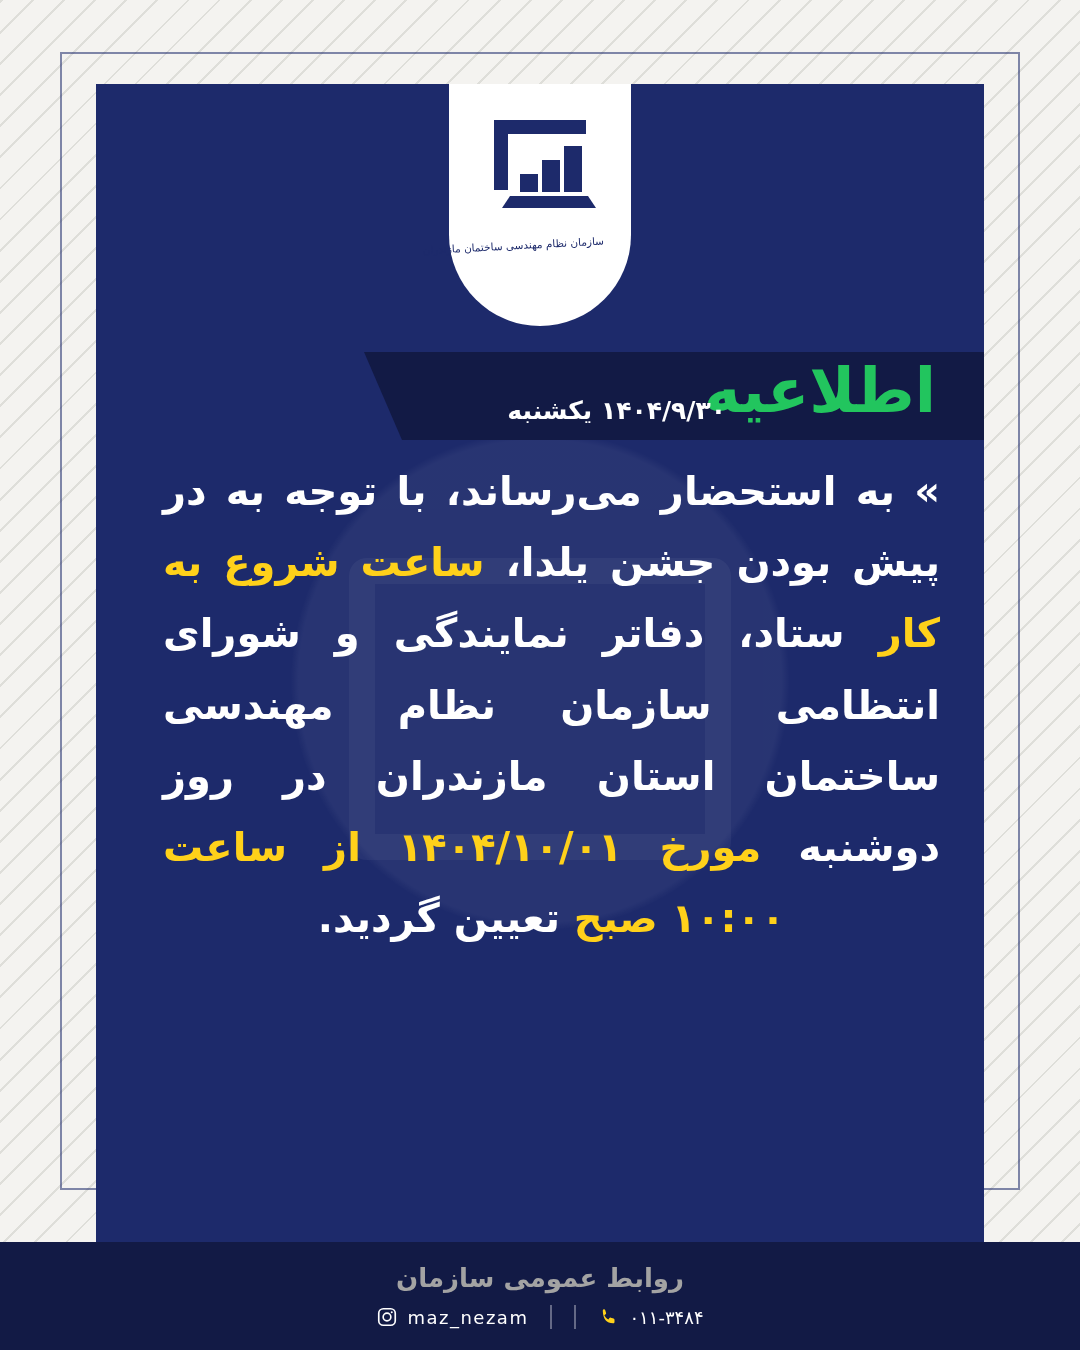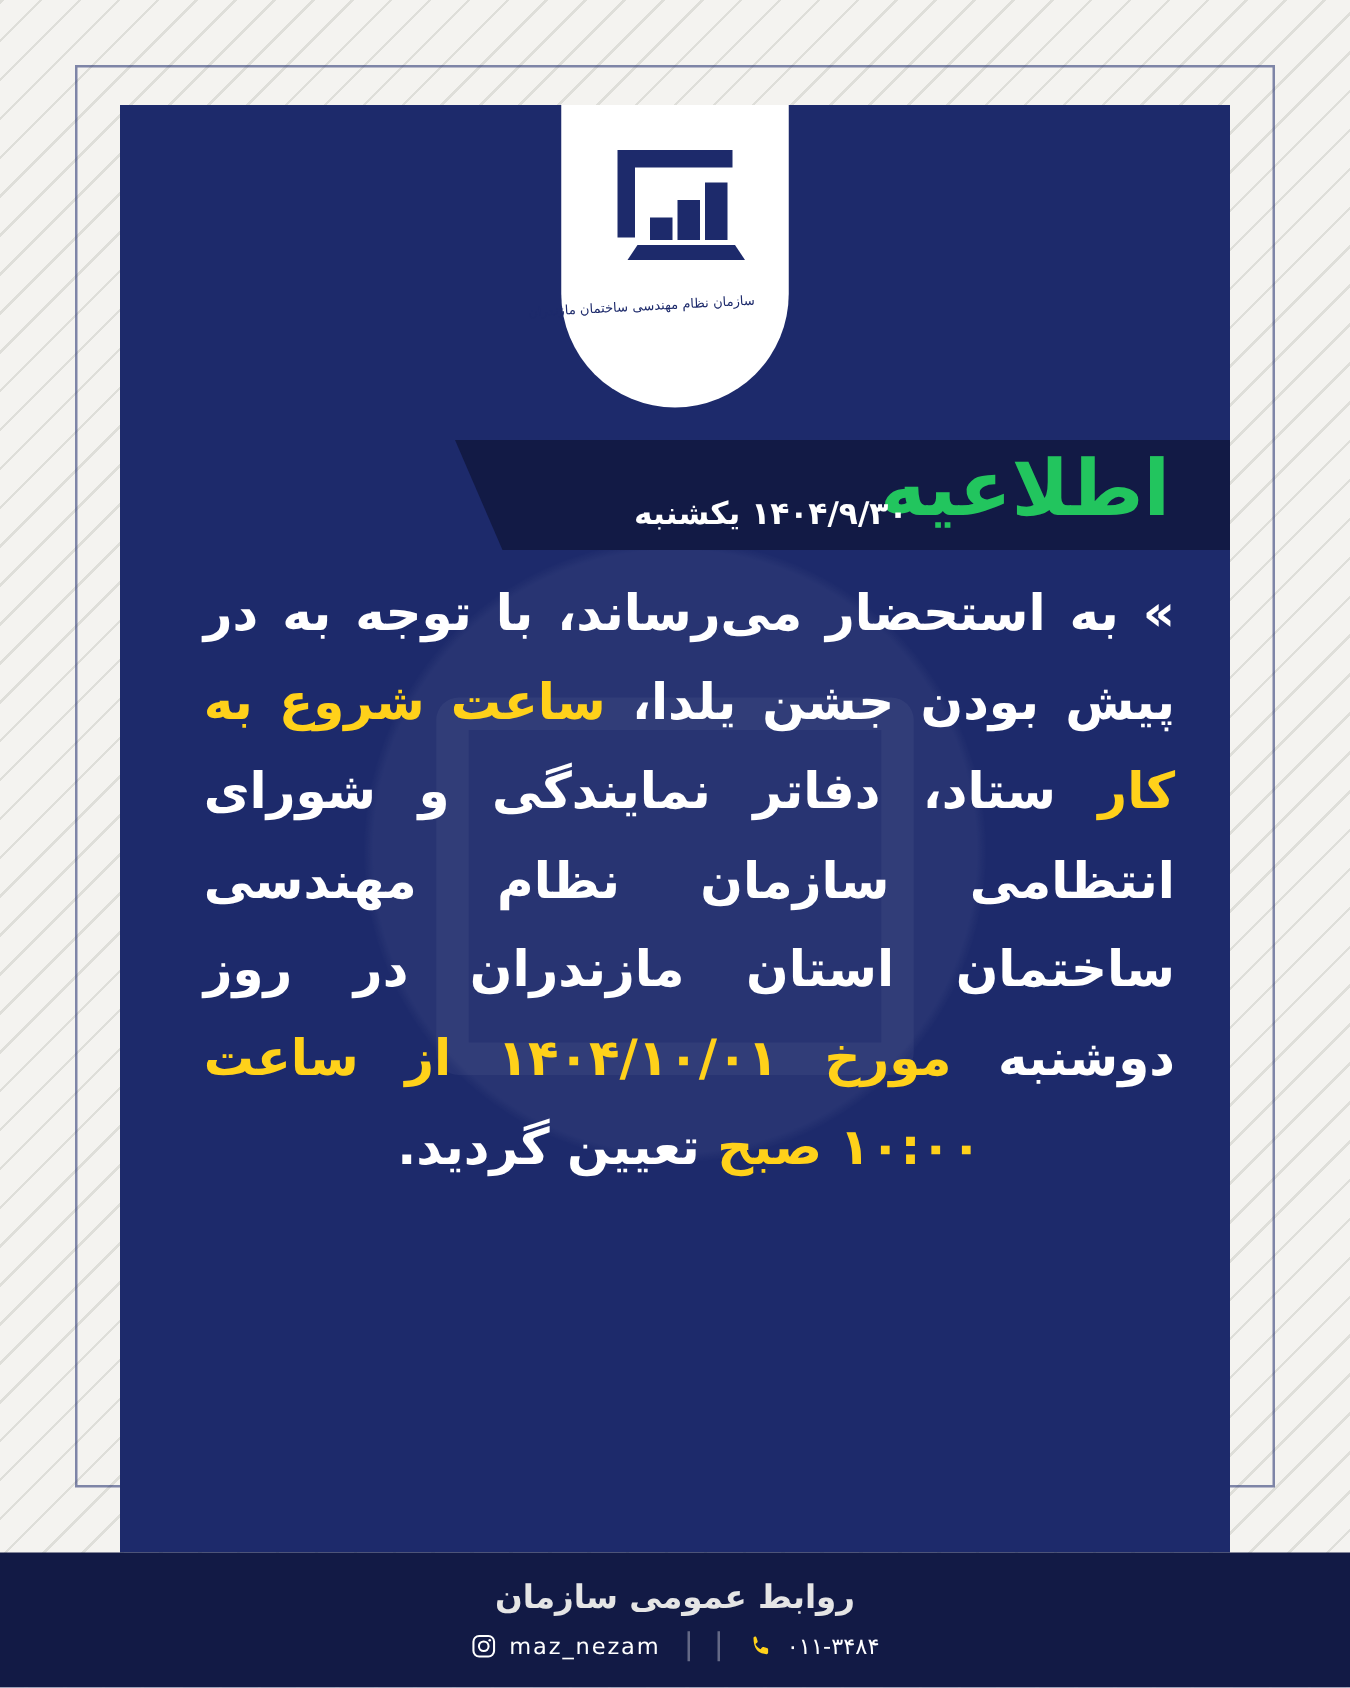--- a/index.html
+++ b/index.html
@@ -181,21 +181,21 @@
     width: 1080px;
     height: 108px;
     background: #121a45;
     display: flex;
     flex-direction: column;
     align-items: center;
     justify-content: center;
     gap: 12px;
   }
   .footer-title {
-    color: #e5e5e5;
+    color: #a3a3a3;
     font-size: 26px;
     font-weight: 700;
     direction: rtl;
     text-align: center;
   }
   .footer-row {
     display: flex;
     align-items: center;
     gap: 22px;
     direction: ltr;

